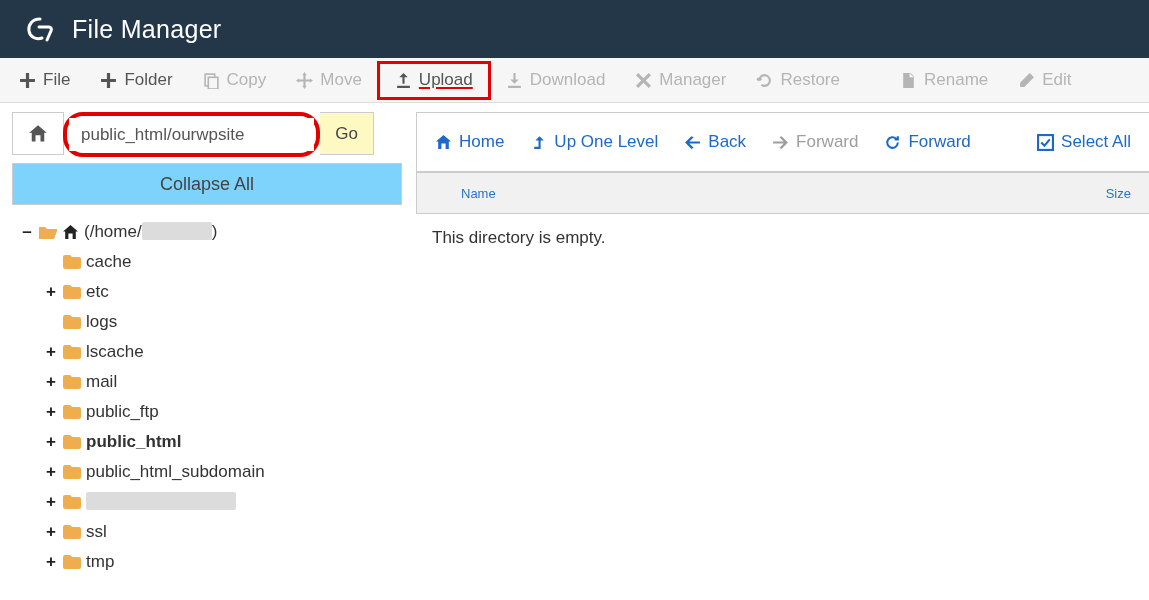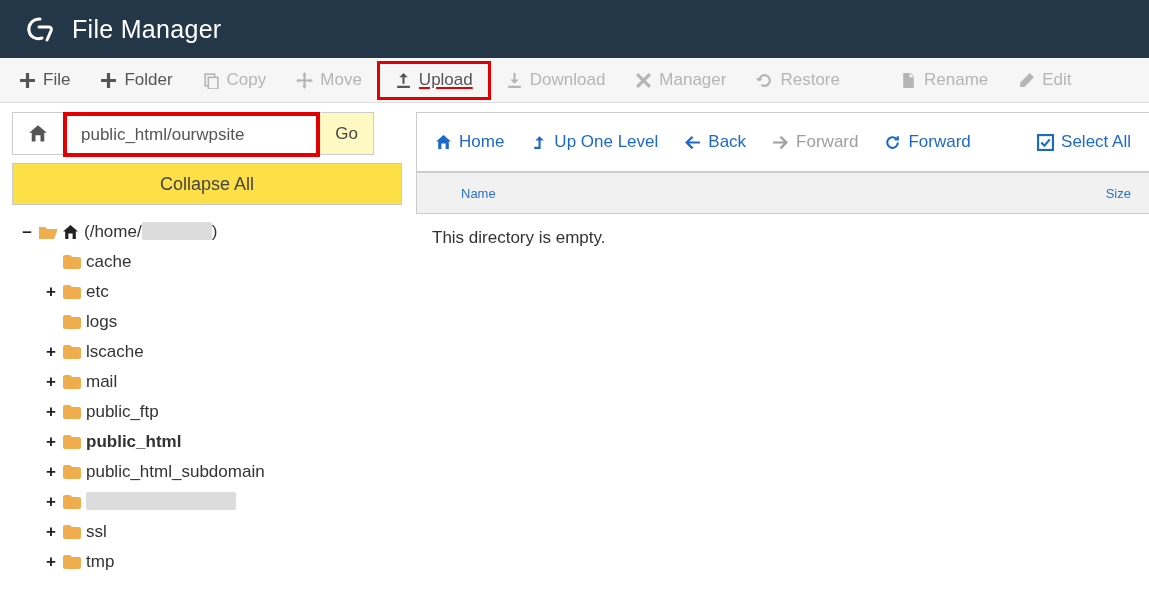--- a/index.html
+++ b/index.html
@@ -19,21 +19,21 @@
 .content { display: flex; height: calc(600px - 62px - 45px); }
 .left { width: 414px; padding: 9px 12px; display: flex; flex-direction: column; gap: 6px; }
 .right { flex: 1; padding: 9px 0 0 0; display: flex; flex-direction: column; }
 
 .path-row { display: flex; gap: 0; align-items: stretch; }
 .home-btn { width: 52px; height: 43px; border: 1px solid #ccc; background: #fff; display: flex; align-items: center; justify-content: center; cursor: pointer; }
 .path-input { height: 43px; width: 100%; border: 1px solid #ccc; border-left: 0; padding: 0 12px; font-size: 17px; color: #555; outline: none; }
 .path-highlight { border: 4px solid #e30000; padding: 2px; display: inline-block; }
 .go-btn { width: 54px; height: 43px; border: 1px solid #ccc; border-left: 0; background: #fef9c3; font-size: 17px; color: #444; cursor: pointer; }
 
-.collapse-btn { height: 42px; border: 1px solid #ccc; background: #fde047; display: flex; align-items: center; justify-content: center; font-size: 18px; color: #444; cursor: pointer; }
+.collapse-btn { height: 42px; border: 1px solid #ccc; background: #7dd3fc; display: flex; align-items: center; justify-content: center; font-size: 18px; color: #444; cursor: pointer; }
 
 .tree { padding: 6px 0 0 4px; font-size: 17px; color: #333; }
 .tree-node { display: flex; align-items: center; gap: 5px; height: 30px; padding-left: 4px; }
 .tree-toggle { width: 14px; font-weight: 700; color: #222; cursor: pointer; text-align: center; }
 .tree-folder { color: #f0ad4e; }
 .tree-folder.open { color: #f0ad4e; }
 .tree-home { color: #222; }
 .tree-label { white-space: nowrap; }
 .tree-indent { padding-left: 28px; }
 .bold { font-weight: 700; }
@@ -154,21 +154,21 @@
 
   <div class="left">
     <div class="path-row">
       <div class="home-btn">
         <span>
             <svg width="20" height="20" viewBox="0 0 16 16" fill="#555">
               <path d="M8 1l7 6h-2v7H10v-5H6v5H3V7H1z"></path>
             </svg>
           </span>
       </div>
-      <span class="path-highlight" style="margin-left:-1px;">
+      <span class="path-highlight" style="margin-left:-1px;border-radius:20px;">
         <input class="path-input" style="border: 0px; height: 33px;" value="public_html/ourwpsite">
       </span>
       <button class="go-btn">Go</button>
     </div>
 
     <div class="collapse-btn">Collapse All</div>
 
     <div class="tree">
       <div class="tree-node">
         <span class="tree-toggle">–</span>

